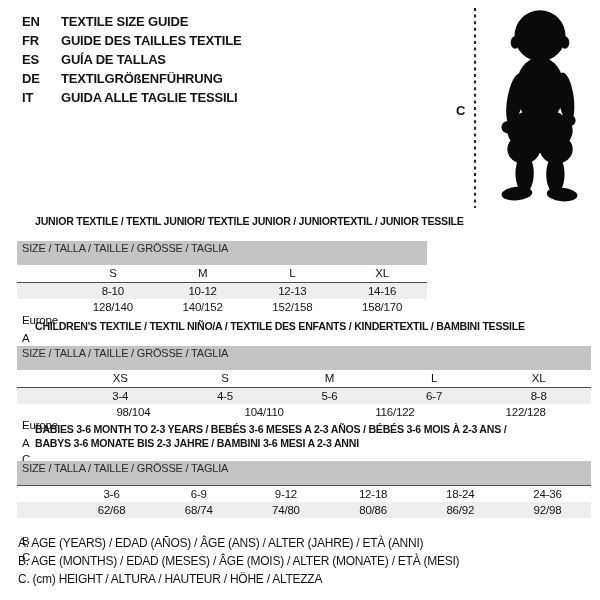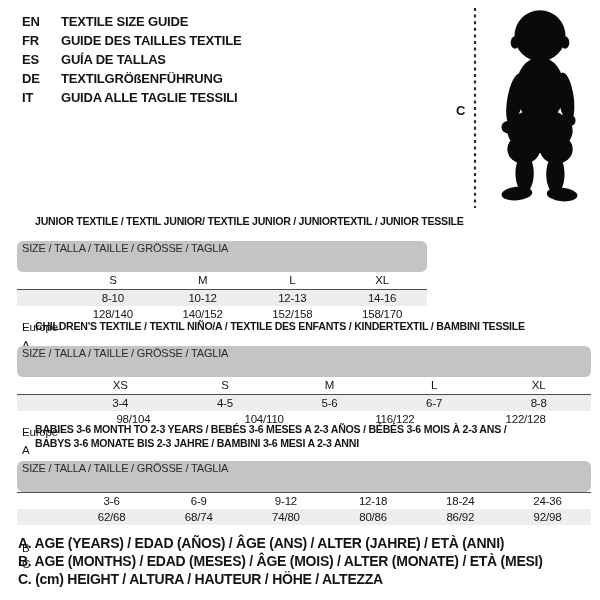--- a/index.html
+++ b/index.html
@@ -20,31 +20,31 @@
   .measure-line{left:473px;top:8px;}
   .c-label{left:456px;top:103px;font-weight:bold;font-size:13px;}
   .baby{left:486px;top:6px;}
 
   
   .tbl-title{left:35px;font-weight:bold;font-size:10.6px;letter-spacing:-0.25px;line-height:13.5px;white-space:nowrap;}
   .tbl-title.wrap{white-space:normal;width:562px;}
   .size-table{left:17px;font-size:11.5px;letter-spacing:-0.2px;}
   .t1{width:410px;}
   .t23{width:574px;}
-  .bar{height:31px;line-height:15px;background:#c4c4c4;padding-left:5px;font-size:11px;color:#2a2a2a;border-radius:6px;}
+  .bar{height:24px;line-height:15px;background:#c4c4c4;padding-left:5px;font-size:11px;color:#2a2a2a;}
   .trow{display:flex;height:17px;line-height:17px;}
   .trow.alt{background:#eeeeee;height:16px;line-height:16px;}
   .trow.compact{height:16px;line-height:16px;}
   .divider{height:1px;background:#4d4d4d;}
   .lbl{width:51px;padding-left:5px;box-sizing:border-box;margin-top:47px;}
   .cell{flex:1;text-align:center;}
 
   
   .footnotes{left:18px;top:534px;}
-  .footnote{font-weight:bold;font-size:14px;letter-spacing:-0.25px;line-height:18px;white-space:nowrap;}
+  .footnote{font-weight:normal;font-size:12px;letter-spacing:-0.25px;line-height:18px;white-space:nowrap;}
 </style>
 </head>
 <body>
 
 <div class="abs lang-list">
   <div class="lang-row">
     <span class="lang-code">EN</span>
     <span class="lang-label">TEXTILE SIZE GUIDE</span>
   </div>
   <div class="lang-row">

